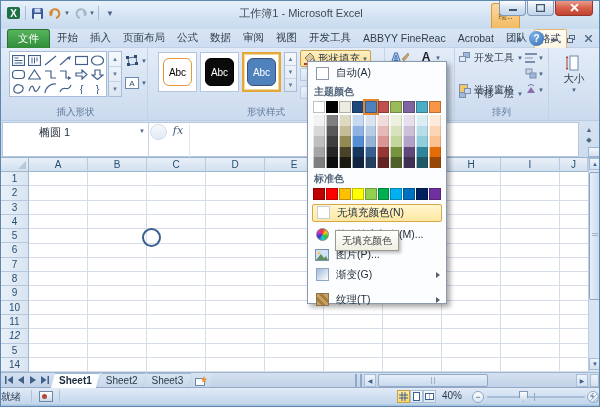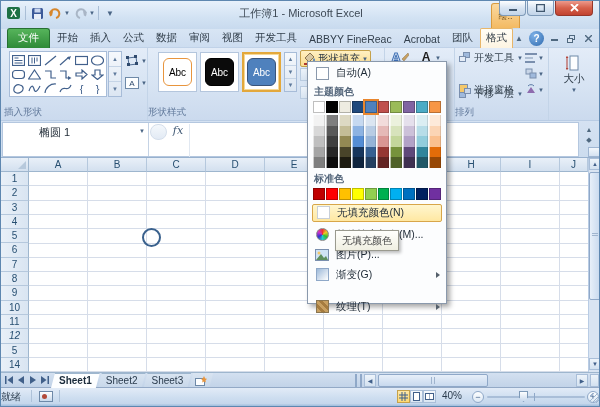--- a/index.html
+++ b/index.html
@@ -21,37 +21,37 @@
               font-size:9px;color:#6B4A14;text-align:center;line-height:24px;overflow:hidden;}
   .win-controls{position:absolute;right:8px;top:0;display:flex;}
   .wbtn{width:27px;height:15px;border:1px solid #7E9AB8;border-top:none;
         background:linear-gradient(#FDFEFF,#D7E4F2 50%,#C3D5E9);border-radius:0 0 4px 4px;
         display:flex;align-items:center;justify-content:center;font-size:9px;color:#40576E;margin-left:1px;}
   .wbtn.close{width:38px;background:linear-gradient(#ED9A8C,#D6604A 50%,#C14331);color:#fff;border-color:#96362A;}
 
   
   .tabrow{position:absolute;left:0;top:28px;width:600px;height:19px;
           background:linear-gradient(#D8E5F4,#CDDDF0);border-bottom:1px solid #C0D2E8;}
-  .tabs{position:absolute;left:6px;top:0;display:flex;height:19px;align-items:flex-end;}
+  .tabs{position:absolute;left:6px;top:0;display:flex;height:19px;align-items:center;}
   .tab{padding:2px 5px 3px 5px;font-size:10.5px;color:#33404D;margin-right:2px;white-space:nowrap;}
   .tab.file{background:linear-gradient(#56B45B,#2E8A38);color:#fff;border-radius:3px 3px 0 0;
             padding:2px 10px 3px 10px;border:1px solid #267031;border-bottom:none;}
   .tab.active{background:linear-gradient(#FFFDF6,#FDF4E2);border:1px solid #E8B66A;border-bottom:none;
               border-radius:2px 2px 0 0;color:#2F3B46;}
   .tabrow-right{position:absolute;right:6px;top:2px;display:flex;align-items:center;gap:3px;}
   .minibtn{width:14px;height:14px;display:flex;align-items:center;justify-content:center;
            font-size:8px;color:#4F687F;}
   .helpbtn{width:15px;height:15px;border-radius:50%;background:radial-gradient(circle at 35% 30%,#7FB2E8,#2F6AAE);
            color:#fff;font-size:10px;font-weight:bold;display:flex;align-items:center;justify-content:center;}
 
   
   .ribbon{position:absolute;left:0;top:47px;width:600px;height:73px;
           background:linear-gradient(#E3ECF8,#D5E2F2 60%,#CBDAEE);border-bottom:1px solid #B9CCE4;}
   .rgroup{position:absolute;top:0;height:72px;border-right:1px solid #C3D4E8;}
-  .rgroup-label{position:absolute;left:0;right:0;bottom:1px;text-align:left;font-size:9.5px;color:#61799B;}
+  .rgroup-label{position:absolute;left:0;right:0;bottom:1px;text-align:center;font-size:9.5px;color:#61799B;}
   .g-insert{left:3px;width:144px;}
   .g-styles{left:147px;width:237px;}
   .g-wordart{left:384px;width:70px;}
   .g-arrange{left:454px;width:94px;}
   .g-size{left:548px;width:50px;border-right:none;}
 
   .gallery{position:absolute;left:5px;top:3px;width:98px;height:46px;background:#fff;
            border:1px solid #A7BCD8;display:grid;grid-template-columns:repeat(6,1fr);padding:1px;}
   .gicon{display:flex;align-items:center;justify-content:center;}
   .gallery-scroll{position:absolute;left:104px;top:3px;width:14px;height:46px;border:1px solid #A7BCD8;
@@ -249,20 +249,21 @@
           </svg>
         </div>
     </div>
   </div>
 
   <div class="tabrow">
     <div class="tabs">
         <div class="tab file">文件</div>
         <div class="tab">开始</div>
         <div class="tab">插入</div>
+        <div class="tab">页面布局</div>
         <div class="tab">公式</div>
         <div class="tab">数据</div>
         <div class="tab">审阅</div>
         <div class="tab">视图</div>
         <div class="tab">开发工具</div>
         <div class="tab">ABBYY FineReac</div>
         <div class="tab">Acrobat</div>
         <div class="tab">团队</div>
         <div class="tab active">格式</div>
       </div>
@@ -759,21 +760,21 @@
       </span>
       <span>图片(P)...</span>
     </div>
     <div class="menu-item" style="margin-top:2px;">
       <span class="mi-icon">
           <span class="grad-ico"></span>
         </span>
       <span>渐变(G)</span>
       <span class="submenu-arrow"></span>
     </div>
-    <div class="menu-item" style="margin-top:14px;">
+    <div class="menu-item" style="margin-top:7px;">
       <span class="mi-icon">
           <span class="tex-ico"></span>
         </span>
       <span>纹理(T)</span>
       <span class="submenu-arrow"></span>
     </div>
   </div>
 
   <div class="tooltip">无填充颜色</div>
 

